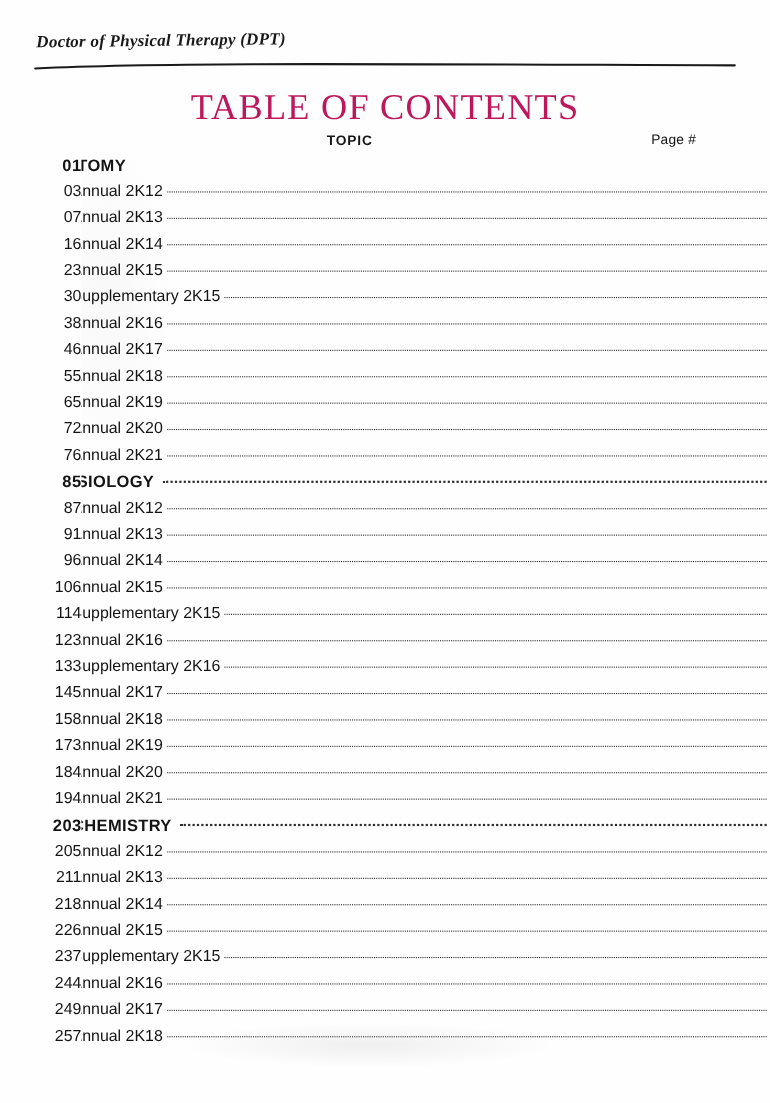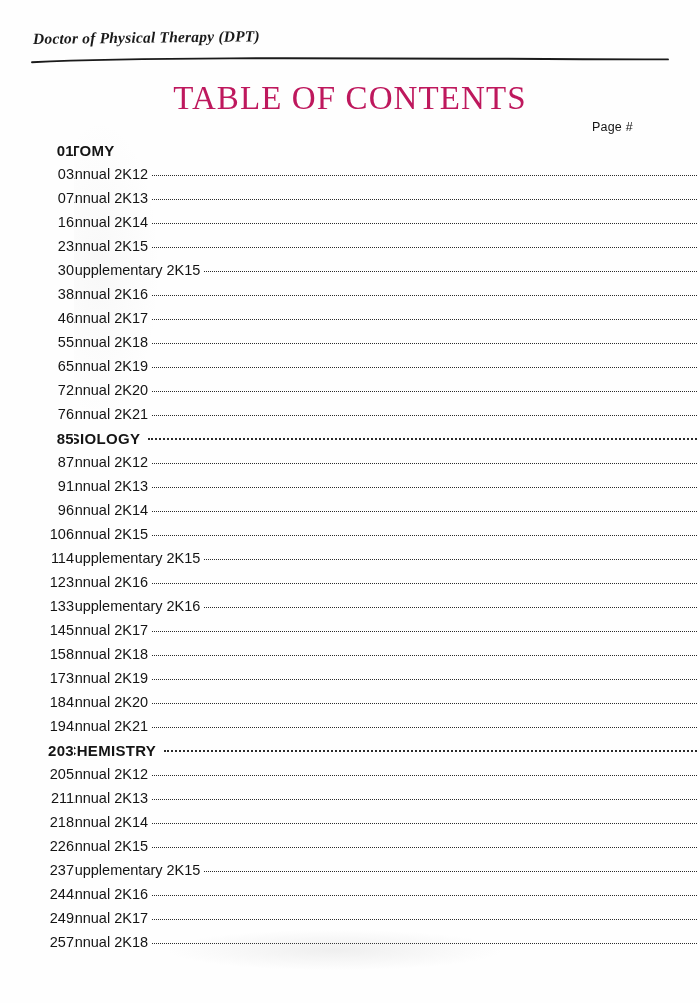--- a/index.html
+++ b/index.html
@@ -199,20 +199,21 @@
     <div class="header-title">Doctor of Physical Therapy (DPT)</div>
     <div class="header-rule">
       <svg width="640" height="8" viewBox="0 0 640 8">
         <path d="M2 6.2 C 120 0.6, 300 2.2, 638 3.4" stroke="#1a1a1a" stroke-width="1.9" fill="none" stroke-linecap="round"></path>
       </svg>
     </div>
   </div>
 
   <div class="doc-title">TABLE OF CONTENTS</div>
 
+  <div class="col-head-topic">TOPIC</div>
   <div class="col-head-page">Page #</div>
 
   <div class="toc" id="toc-body">
       <div class="toc-row section">
         <span class="label">ANATOMY</span>
         <span class="leader blank"></span>
         <span class="page">01</span>
       </div>
       <div class="toc-row entry">
         <span class="label">Annual 2K12</span>

